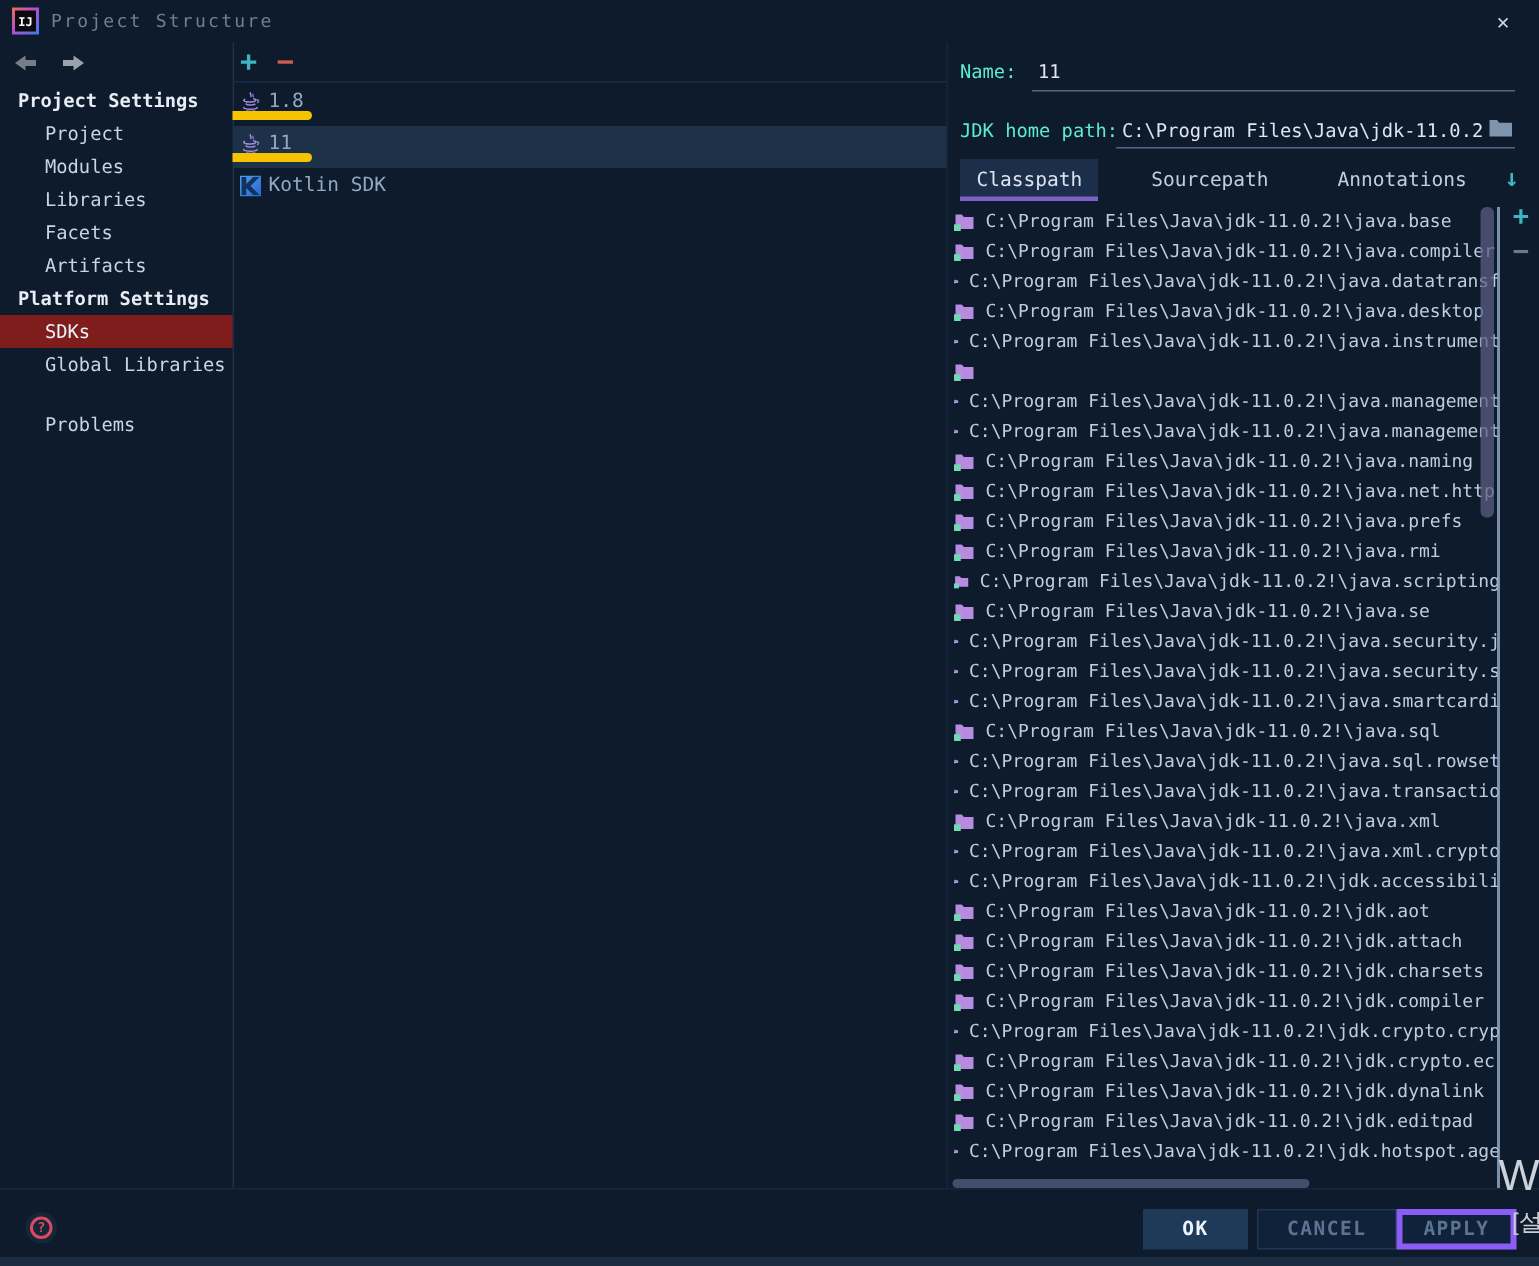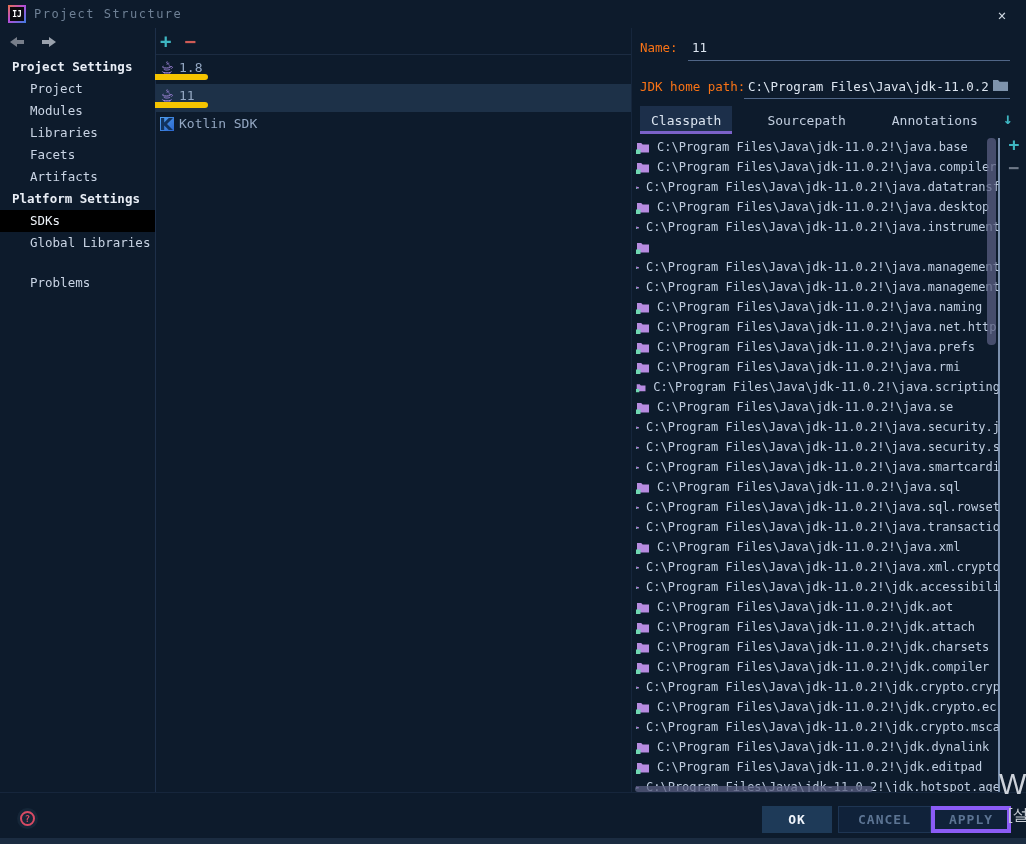--- a/index.html
+++ b/index.html
@@ -43,37 +43,37 @@
   .arr .head  { position:absolute; top:0; width:0; height:0; border-top:5px solid transparent; border-bottom:5px solid transparent; }
   .arr-back .shaft { left:6px; background:#777e8a; }
   .arr-back .head  { left:0; border-right:7px solid #777e8a; }
   .arr-fwd .shaft  { left:1px; background:#9aa2ad; }
   .arr-fwd .head   { right:0; border-left:7px solid #9aa2ad; }
 
   .sidebar-rows { left:0; top:56px; width:155px; }
   .sb-row { height:22px; line-height:22px; font-size:12.5px; white-space:nowrap; }
   .sb-row.header { padding-left:12px; font-weight:bold; color:#e8edf5; }
   .sb-row.item   { padding-left:30px; color:#c9d4e4; }
-  .sb-row.selected { background:#000000; color:#eef3f9; }
+  .sb-row.selected { background:#7f1d1d; color:#eef3f9; }
   .sb-row.gap { margin-top:18px; }
 
   
   .mid-toolbar { left:160px; top:28px; width:470px; height:26px; display:flex; align-items:center; gap:13px; }
   .tb-plus  { color:#3eb6c2; font-size:19px; font-weight:bold; line-height:20px; }
   .tb-minus { color:#cf5b56; font-size:19px; font-weight:bold; line-height:18px; }
   .sdk-rows { left:156px; top:56px; width:475px; }
   .sdk-row { position:relative; height:28px; }
   .sdk-row.selected { background:#1d3148; }
   .sdk-row-line { display:flex; align-items:center; gap:5px; padding-left:4px; height:20px; padding-top:3px; }
   .sdk-label { font-size:13px; color:#93a7c2; }
   .sdk-progress { position:absolute; left:-1px; top:18px; width:53px; height:6px;
     background:#f5c400; border-radius:0 3px 3px 0; }
 
   
-  .fld-label { font-size:12.5px; color:#f97316; }
+  .fld-label { font-size:12.5px; color:#5eead4; }
   .fld-value { font-size:12.5px; color:#dce5f0; }
   .name-label { left:640px; top:40px; }
   .name-value { left:692px; top:40px; }
   .name-underline { left:688px; top:60px; width:322px; height:1px; background:#506687; }
   .jdk-label { left:640px; top:79px; }
   .jdk-value { left:748px; top:79px; }
   .jdk-underline { left:744px; top:98px; width:266px; height:1px; background:#506687; }
   .jdk-folder { left:992px; top:78px; }
 
   .tabs { left:640px; top:106px; height:28px; display:flex; max-width:356px; overflow:hidden;gap:24px; }
@@ -424,27 +424,20 @@
     <path d="M1 2 h4.2 l1.4 1.6 H13 v8 H1 Z" fill="#b78be0"></path>
     <rect x="0" y="8.5" width="4.5" height="4.5" fill="#70d8b2"></rect>
   </svg>
 <span class="cp-text">C:\Program Files\Java\jdk-11.0.2!\jdk.crypto.ec</span>
     </div>
     <div class="cp-row">
   <svg width="14" height="13" viewBox="0 0 14 13">
     <path d="M1 2 h4.2 l1.4 1.6 H13 v8 H1 Z" fill="#b78be0"></path>
     <rect x="0" y="8.5" width="4.5" height="4.5" fill="#70d8b2"></rect>
   </svg>
-<span class="cp-text">C:\Program Files\Java\jdk-11.0.2!\jdk.crypto.msca</span>
-    </div>
-    <div class="cp-row">
-  <svg width="14" height="13" viewBox="0 0 14 13">
-    <path d="M1 2 h4.2 l1.4 1.6 H13 v8 H1 Z" fill="#b78be0"></path>
-    <rect x="0" y="8.5" width="4.5" height="4.5" fill="#70d8b2"></rect>
-  </svg>
 <span class="cp-text">C:\Program Files\Java\jdk-11.0.2!\jdk.dynalink</span>
     </div>
     <div class="cp-row">
   <svg width="14" height="13" viewBox="0 0 14 13">
     <path d="M1 2 h4.2 l1.4 1.6 H13 v8 H1 Z" fill="#b78be0"></path>
     <rect x="0" y="8.5" width="4.5" height="4.5" fill="#70d8b2"></rect>
   </svg>
 <span class="cp-text">C:\Program Files\Java\jdk-11.0.2!\jdk.editpad</span>
     </div>
     <div class="cp-row">

